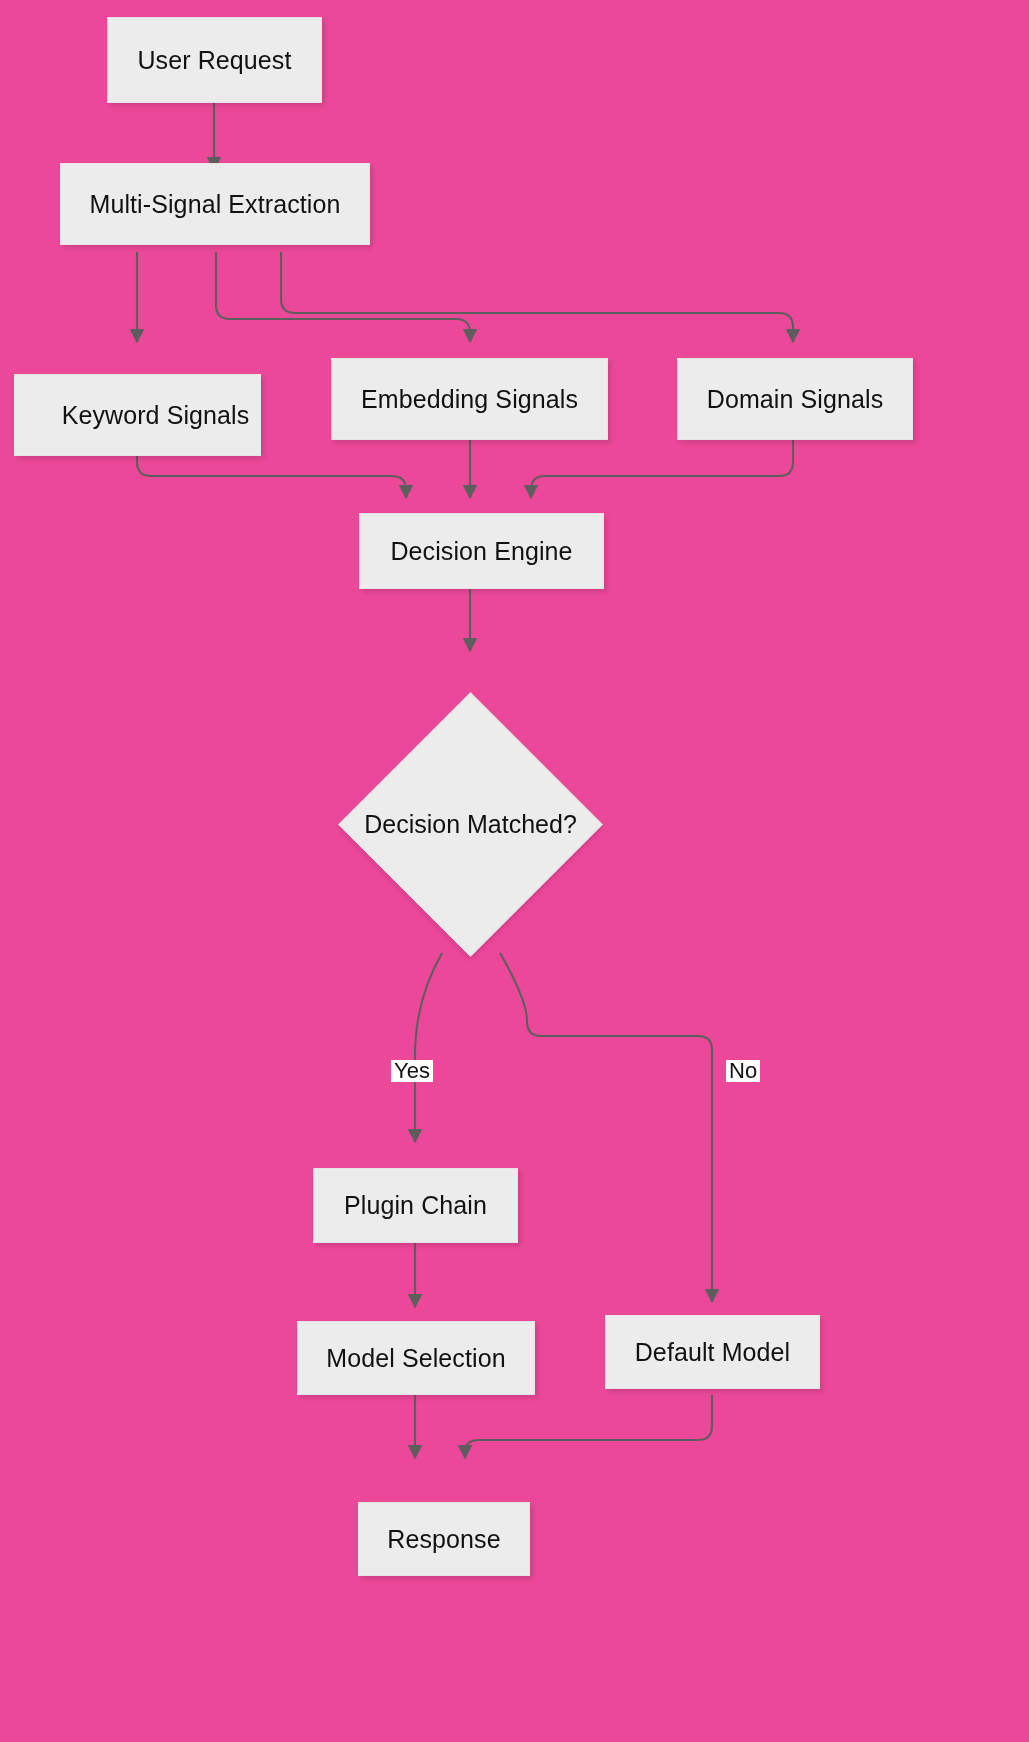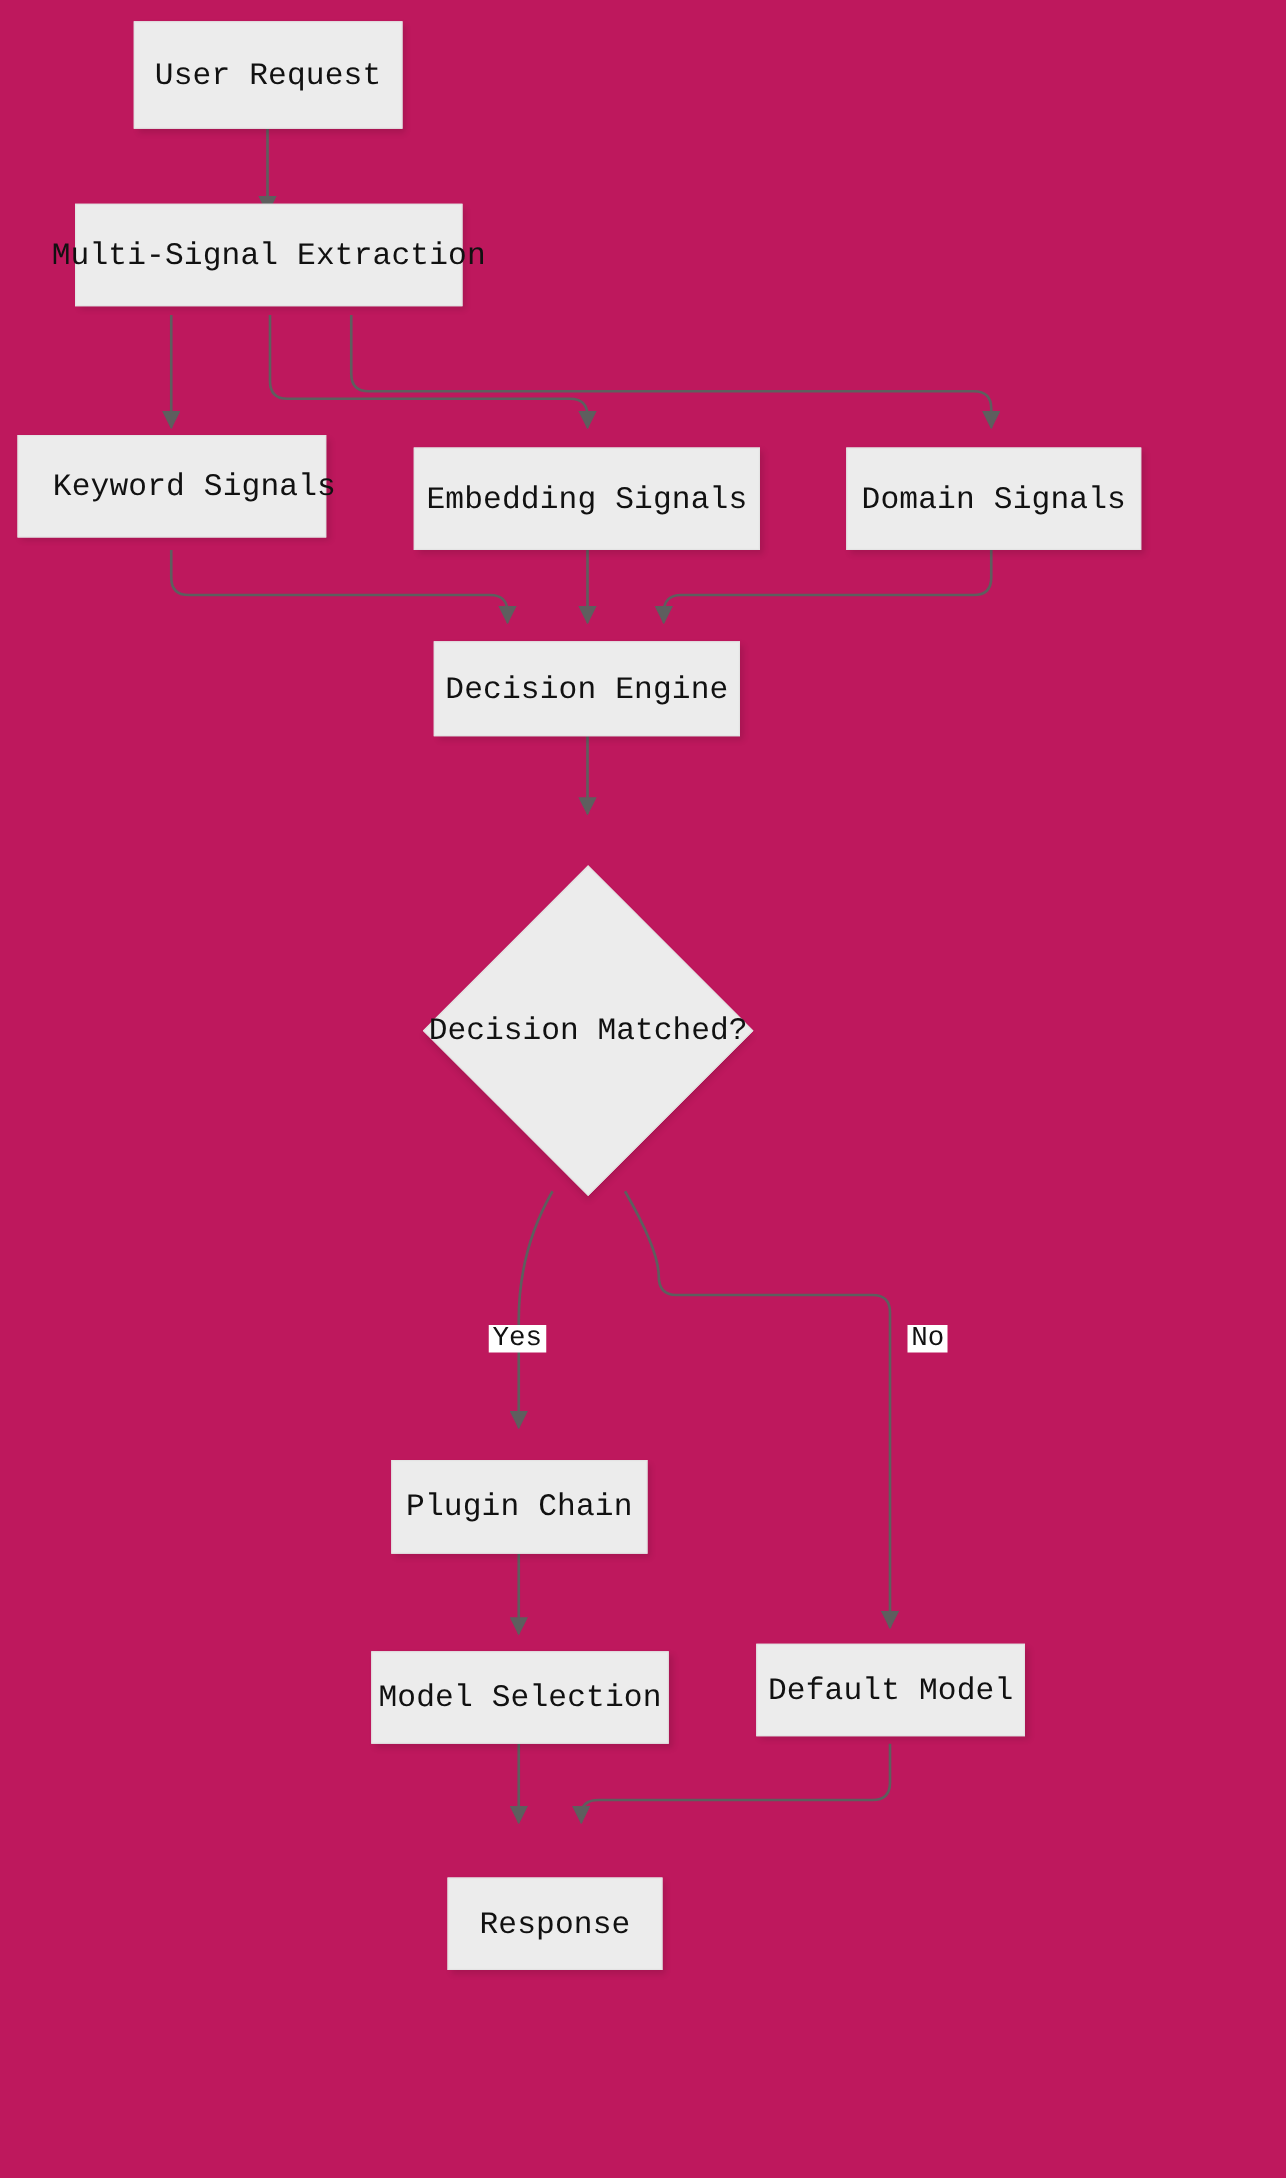--- a/index.html
+++ b/index.html
@@ -7,23 +7,22 @@
     padding: 0;
     background: #ffffff;
   }
   body {
     font-family: "Liberation Sans", sans-serif;
   }
   #canvas {
     position: relative;
     width: 1029px;
     height: 1742px;
-    background: #be185d;
+    background: #ec4899;
     overflow: hidden;
-    font-family: Liberation Mono, monospace;
   }
   #edges {
     position: absolute;
     left: 0;
     top: 0;
     width: 1029px;
     height: 1742px;
     pointer-events: none;
   }
   .node {
@@ -121,33 +120,33 @@
   </svg>
 
   <div class="node" style="left:107px; top:17px; width:215px; height:86px;">
     <span>User Request</span>
   </div>
 
   <div class="node" style="left:60px; top:163px; width:310px; height:82px;">
     <span>Multi-Signal Extraction</span>
   </div>
 
-  <div class="node" style="left:14px; top:348px; width:247px; height:82px;padding-left:36px;">
+  <div class="node" style="left:14px; top:374px; width:247px; height:82px;padding-left:36px;">
     <span>Keyword Signals</span>
   </div>
 
   <div class="node" style="left:331px; top:358px; width:277px; height:82px;">
     <span>Embedding Signals</span>
   </div>
 
   <div class="node" style="left:677px; top:358px; width:236px; height:82px;">
     <span>Domain Signals</span>
   </div>
 
-  <div class="node" style="left:347px; top:513px; width:245px; height:76px;">
+  <div class="node" style="left:359px; top:513px; width:245px; height:76px;">
     <span>Decision Engine</span>
   </div>
 
   <div class="diamond-wrap" style="left:377px; top:731px; width:187px; height:187px;">
     <div class="diamond-shape"></div>
     <div class="diamond-label">
       <span>Decision Matched?</span>
     </div>
   </div>
 

